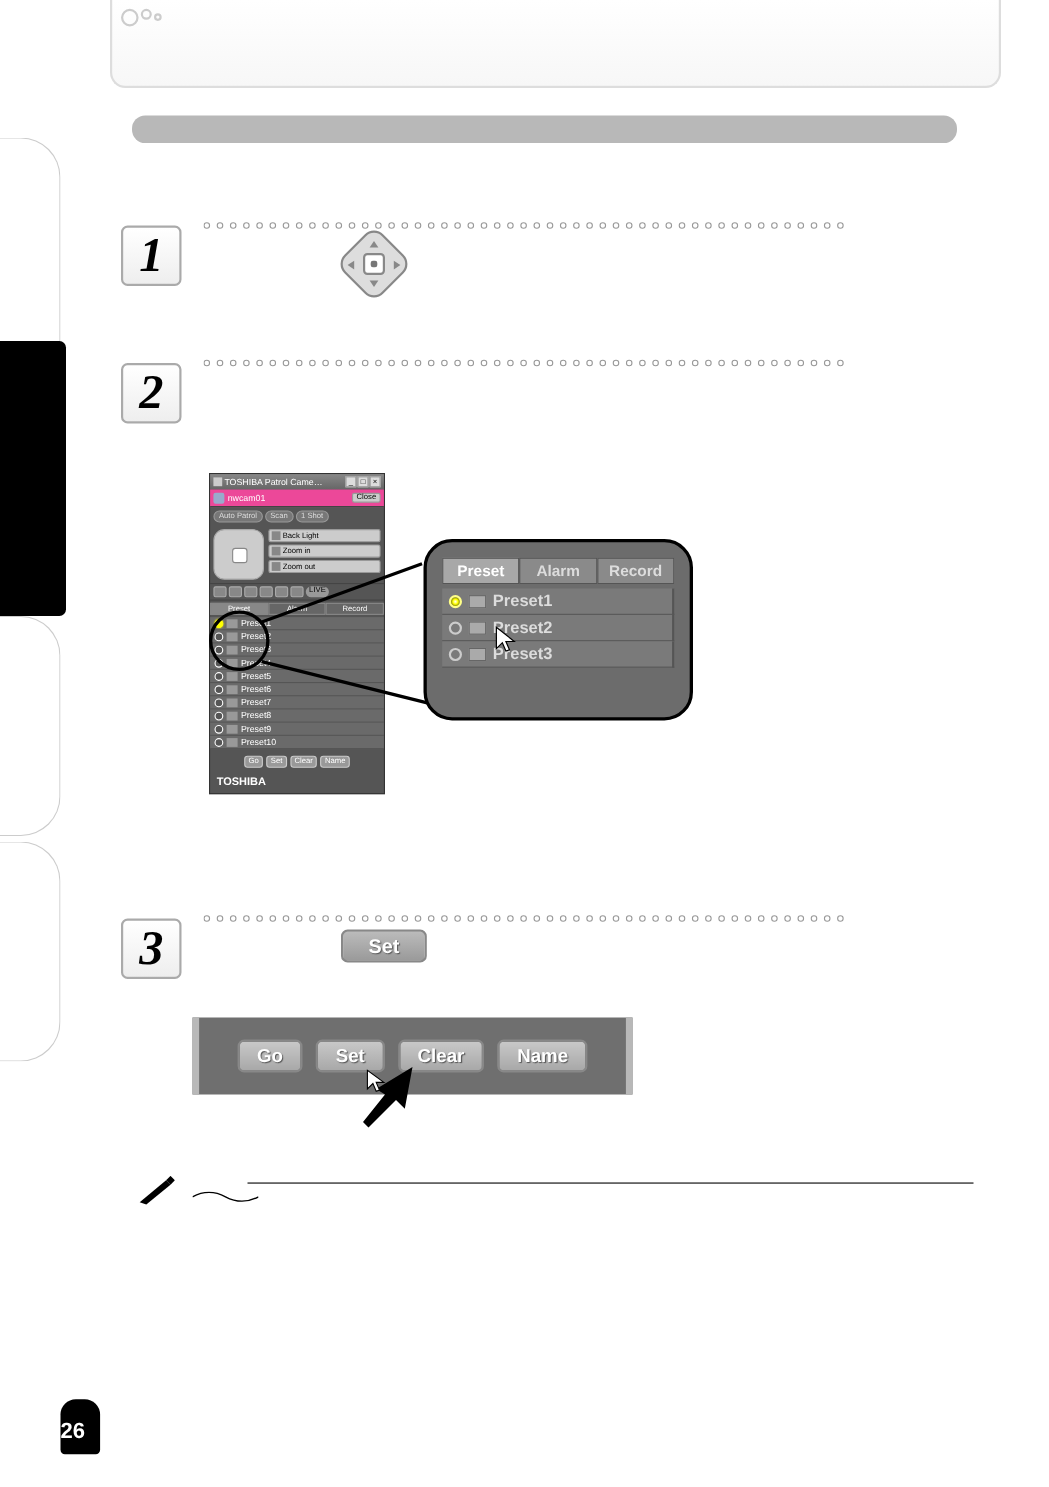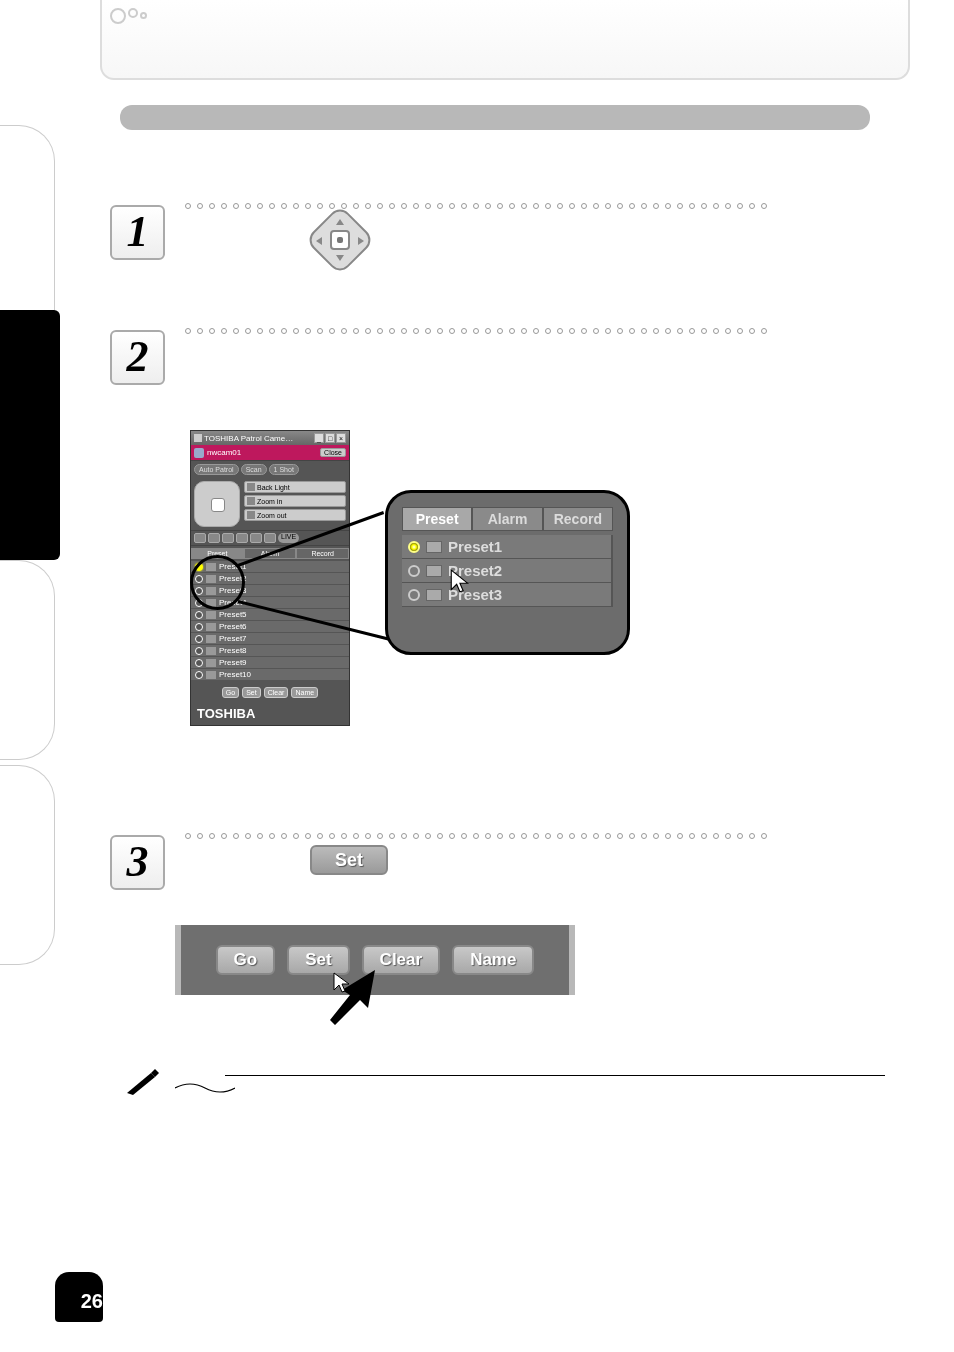--- a/index.html
+++ b/index.html
@@ -54,21 +54,21 @@
 
   
   .viewer {
     position:absolute; left:190px; top:430px; width:160px;
     background:#555; border:1px solid #333; font-size:8px; color:#fff;
   }
   .viewer .titlebar{background:linear-gradient(#888,#666);height:14px;padding:1px 3px;display:flex;align-items:center;gap:2px;}
   .titlebar .t-icon{width:8px;height:8px;background:#ccc;}
   .titlebar .win-ctl{margin-left:auto;display:flex;gap:1px;}
   .titlebar .win-ctl span{width:10px;height:10px;background:#ddd;color:#000;font-size:7px;text-align:center;line-height:10px;border:1px solid #999;}
-  .viewer .camrow{background:#be185d;height:16px;display:flex;align-items:center;padding:1px 3px;border-bottom:1px solid #444;}
+  .viewer .camrow{background:#ec4899;height:16px;display:flex;align-items:center;padding:1px 3px;border-bottom:1px solid #444;}
   .cam-icon{width:10px;height:10px;background:#9ac;border-radius:2px;margin-right:3px;}
   .close-btn{margin-left:auto;background:#ccc;color:#000;font-size:7px;border:1px solid #999;padding:0 3px;border-radius:2px;}
   .viewer .ctrl-strip{display:flex;gap:2px;padding:3px;}
   .pill{background:#777;border:1px solid #999;border-radius:8px;font-size:7px;padding:1px 4px;color:#ddd;}
   .viewer .mid{display:flex;padding:3px;gap:4px;}
   .mini-joy{width:46px;height:46px;border:1px solid #aaa;border-radius:10px;background:#ccc;transform:rotate(0deg);position:relative;}
   .mini-joy .mc{position:absolute;top:16px;left:16px;width:14px;height:14px;border:1px solid #888;background:#fff;border-radius:3px;}
   .zoom-btns{flex:1;display:flex;flex-direction:column;gap:2px;}
   .zb{background:#ccc;color:#000;font-size:7px;border:1px solid #999;border-radius:2px;padding:1px 2px;display:flex;align-items:center;gap:2px;}
   .zb-ico{width:8px;height:8px;background:#888;}
@@ -78,21 +78,21 @@
   .tabset{display:flex;margin-top:2px;}
   .tab{flex:1;text-align:center;font-size:7px;background:#666;border:1px solid #888;padding:1px 0;}
   .tab.active{background:#888;}
   .plist{padding:2px 0;}
   .prow{display:flex;align-items:center;gap:3px;background:#6a6a6a;border-bottom:1px solid #555;padding:1px 4px;font-size:8px;}
   .radio-dot{width:8px;height:8px;border:1px solid #fff;border-radius:50%;background:#555;}
   .radio-dot.on{background:#ff0;border-color:#ff0;box-shadow:0 0 2px #ff0;}
   .dl-ico{width:10px;height:8px;background:#999;}
   .btnrow{display:flex;gap:3px;justify-content:center;padding:4px 2px;}
   .vb{background:#999;font-size:7px;color:#fff;border:1px solid #ccc;border-radius:3px;padding:1px 3px;}
-  .brand{font-weight:bold;font-size:13px;padding:4px 6px;}
+  .brand{font-weight:bold;font-size:10px;padding:4px 6px;}
 
   
   .callout {
     position:absolute; left:385px; top:490px; width:245px; height:165px;
     border:3px solid #000; border-radius:26px; background:#6c6c6c; padding:14px;
   }
   .callout .ctabs{display:flex;}
   .ctab{flex:1;text-align:center;font-size:14px;font-weight:bold;color:#dcdcdc;background:#8a8a8a;padding:3px 0;border:1px solid #555;}
   .ctab.active{background:#a8a8a8;color:#fff;}
   .callout .clist{margin-top:4px;}
@@ -131,23 +131,23 @@
   .line2{position:absolute;left:238px;top:600px;width:155px;border-top:3px solid #000;transform:rotate(14deg);transform-origin:left center;}
 
   
   .pen-rule{position:absolute;left:125px;top:1075px;width:760px;}
   .pen-rule .pen{position:absolute;left:0;top:-6px;}
   .pen-rule hr{margin-left:100px;border:none;border-top:1px solid #000;}
   .pen-wave{position:absolute;left:50px;top:8px;width:60px;height:10px;}
 
   
   .pagenum{
-    position:absolute; left:55px; bottom:30px; width:48px; height:50px;
+    position:absolute; left:55px; bottom:30px; width:36px; height:50px;
     background:#000; color:#fff; font-weight:bold; font-size:20px;
-    border-radius:14px 14px 4px 4px; text-align:right; line-height:58px;
+    border-radius:14px 14px 4px 4px; text-align:left; line-height:58px;
   }
 
   
   .dots-wrap{white-space:nowrap;overflow:hidden;}
 </style>
 </head>
 <body>
 
 <div class="top-header">
   <div class="bubbles">

